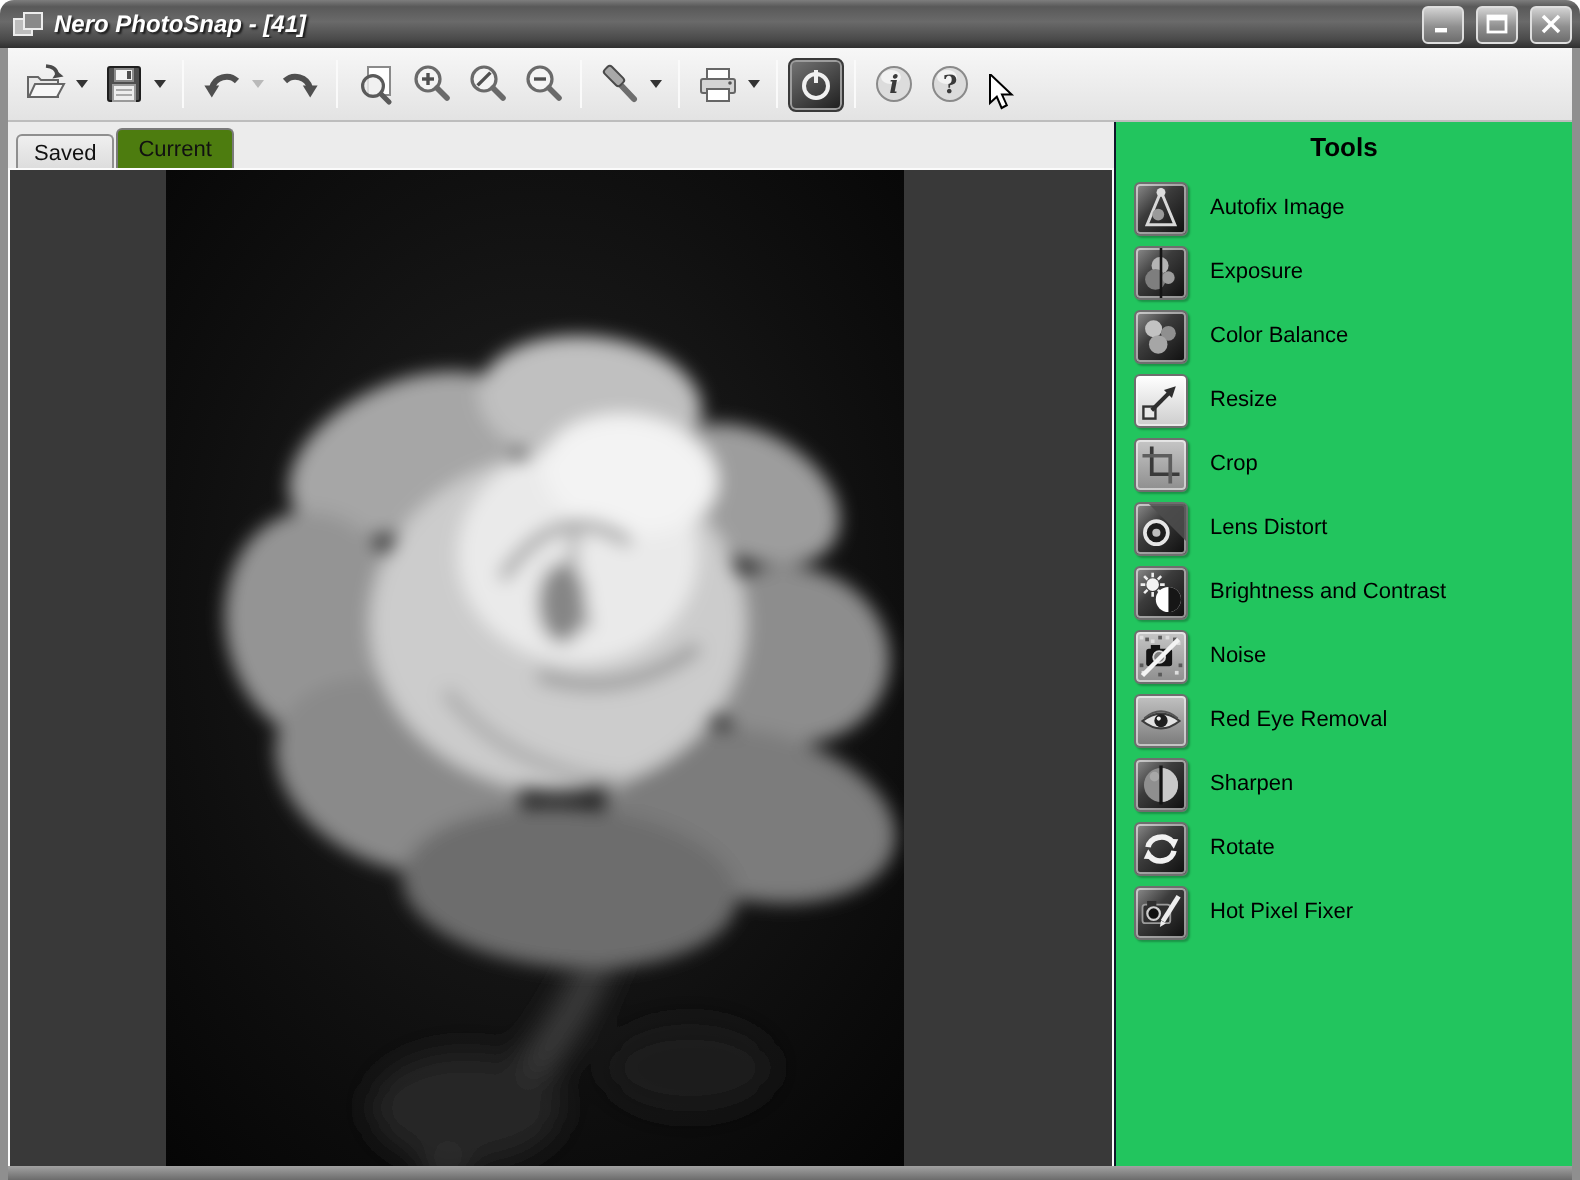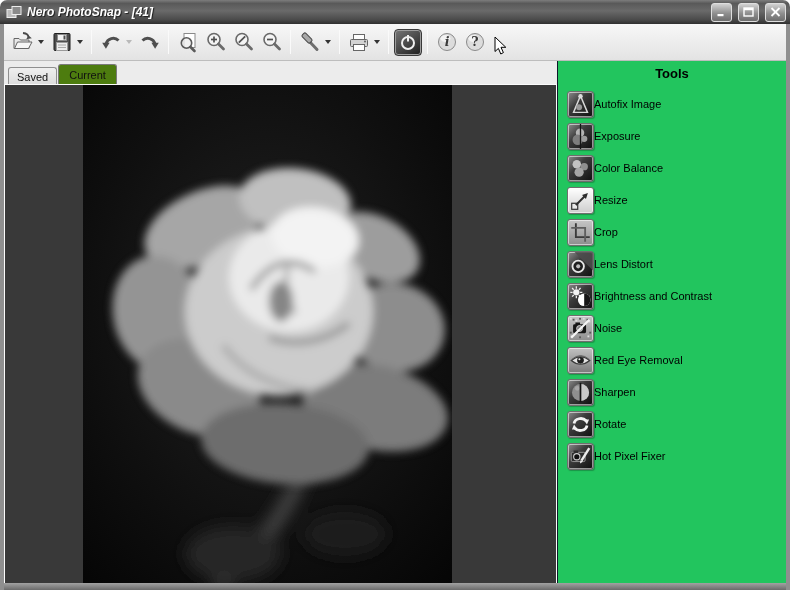--- a/index.html
+++ b/index.html
@@ -48,21 +48,21 @@
   .tab.active{background:#4d7c0f;padding:4px 10px 3px;z-index:2;border-color:#7a7a7a;}
 
   .canvas{flex:1;position:relative;overflow:hidden;background:#393939;
     border-top:1px solid #fbfbfb;border-left:1px solid #fbfbfb;border-right:1px solid #fbfbfb;}
   .photo{position:absolute;left:78px;top:0;bottom:0;width:369px;}
   .photo svg{width:100%;height:100%;display:block;}
 
   
   .tools-panel{flex:1;background:#22c55e;border-left:1px solid #0f172a;padding-top:3px;overflow:hidden;}
   .tools-title{text-align:center;font-weight:bold;font-size:13px;color:#000;padding:2px 0 7px;}
-  .tool-row{display:flex;align-items:center;height:32px;padding-left:9px;}
+  .tool-row{display:flex;align-items:center;gap:11px;height:32px;padding-left:9px;}
   .tool-icon{width:27px;height:27px;flex:none;border-radius:3px;border:1px solid #6e6e6e;
     box-shadow:inset 0 0 0 1px rgba(255,255,255,.55),1px 1px 1px rgba(0,0,0,.25);overflow:hidden;}
   .tool-icon svg{display:block;}
   .tool-icon.plain{border:none;box-shadow:none;border-radius:0;width:36px;height:22px;}
   .bg-dark{background:linear-gradient(135deg,#8d8d8d 0%,#3c3c3c 40%,#0e0e0e 100%);}
   .bg-light{background:linear-gradient(180deg,#ffffff,#cdcdcd);}
   .bg-gray{background:linear-gradient(180deg,#c6c6c6,#8e8e8e);}
   .bg-mid{background:linear-gradient(180deg,#c2c2c2,#7a7a7a);}
   .tool-label{font-size:11px;color:#000;white-space:nowrap;}
 </style>

